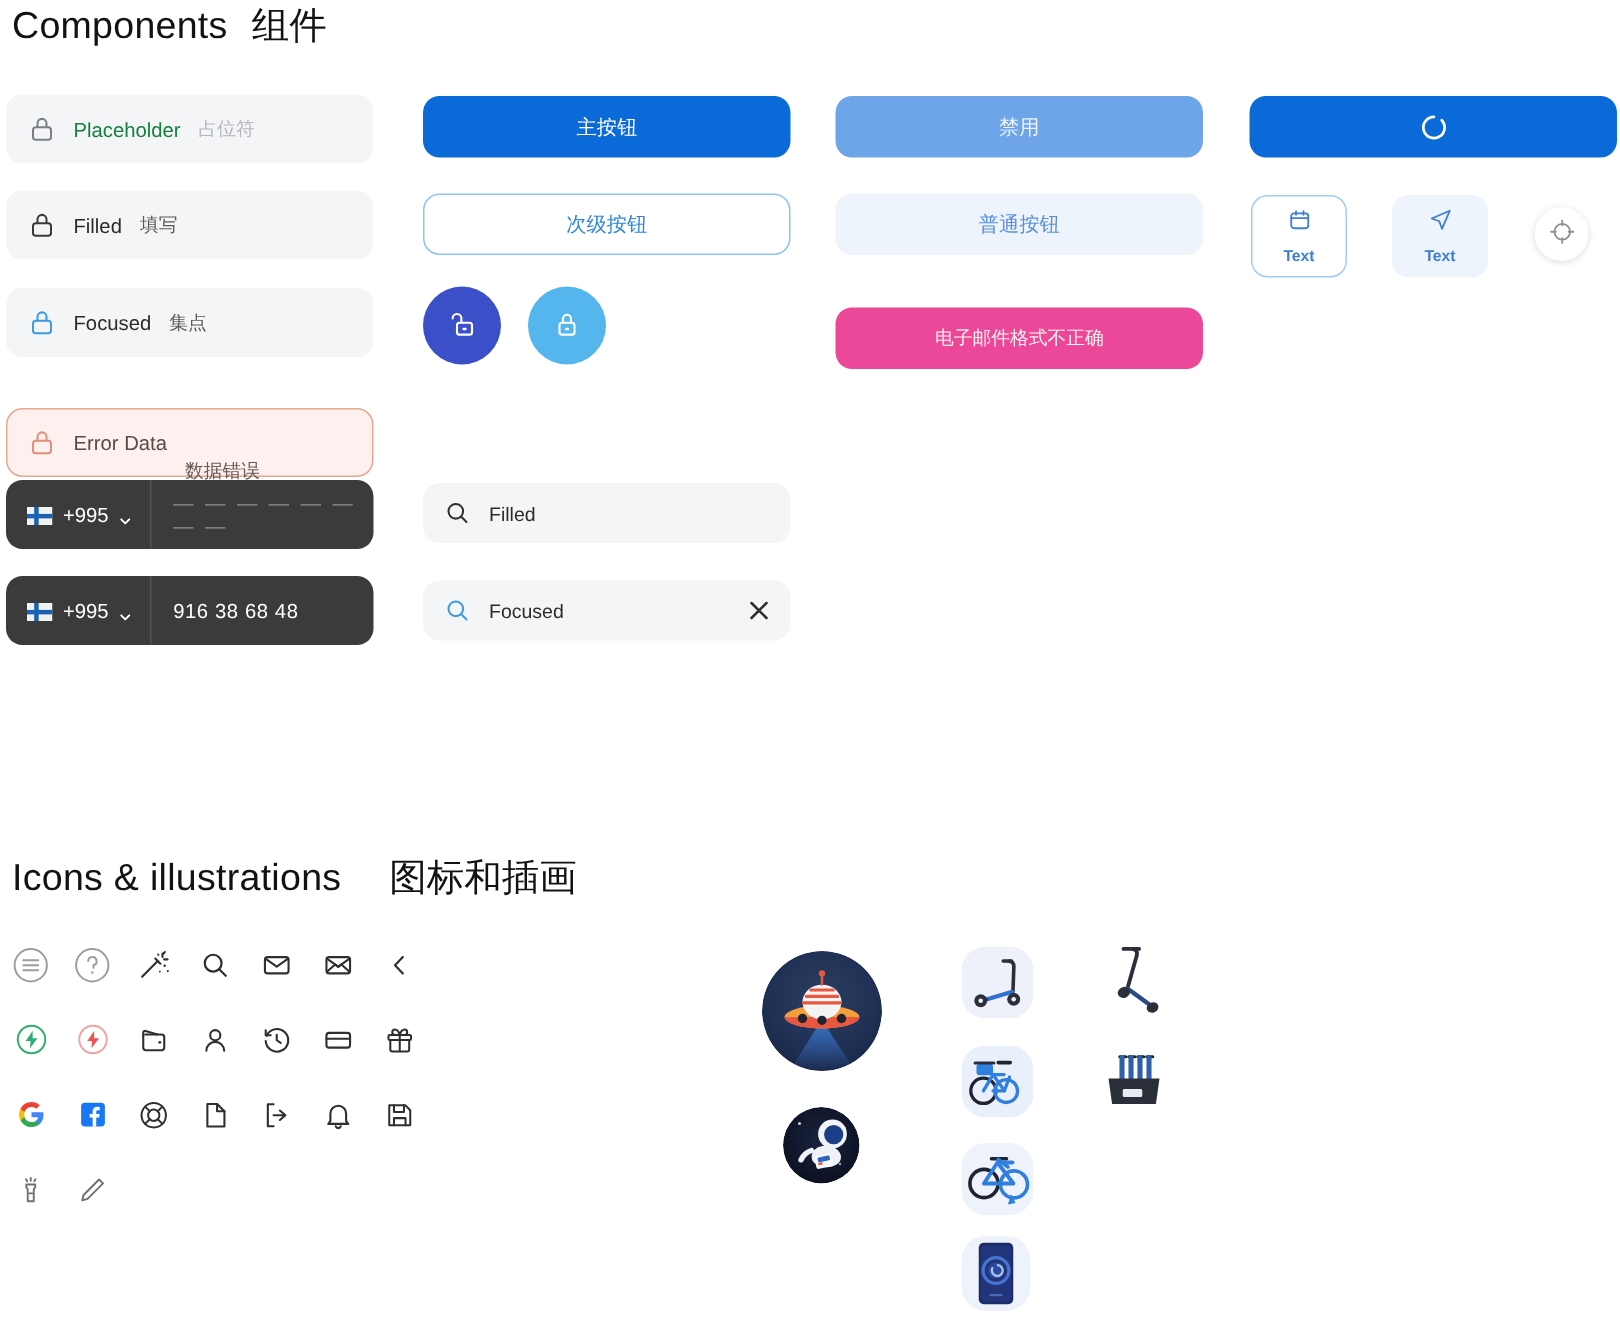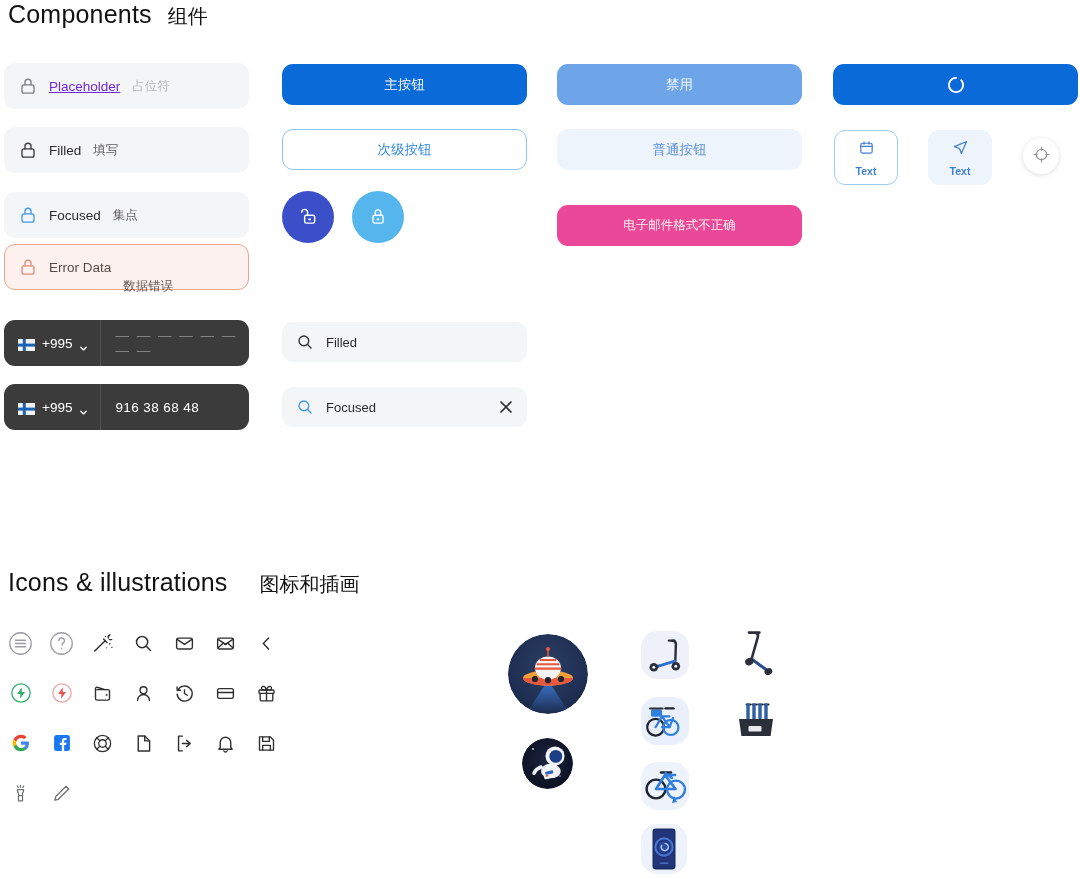--- a/index.html
+++ b/index.html
@@ -13,41 +13,41 @@
 
   
   .section-title {
     position: absolute;
     display: flex; align-items: baseline; gap: 16px;
     color: #121212;
     font-weight: 400;
     white-space: nowrap;
   }
   .section-title .en { font-size: 25px; letter-spacing: .2px; }
-  .section-title .zh { font-size: 20px; }
+  .section-title .zh { font-size: 25px; }
   #components-title { left: 8px; top: 0px; }
   #icons-title { left: 8px; top: 568px; }
   #icons-title .zh { margin-left: 16px; }
 
   
   .abs { position: absolute; }
 
   
   .field {
     width: 245px; height: 46px;
     background: #f4f5f7;
     border-radius: 11px;
     display: flex; align-items: center;
     padding: 0 14px;
     gap: 12px;
     border: 1px solid transparent;
   }
   .field .label-en { font-size: 13.5px; color: #2b2b2b; }
   .field .label-zh { font-size: 12.5px; color: #5a5a5a; }
-  .field.placeholder .label-en { color: #6d28d9; text-decoration: underline; }
+  .field.placeholder .label-en { color: #15803d; }
   .field.placeholder .label-zh { color: #b4b6ba; }
   .field.error {
     background: #fcf1ee;
     border: 1px solid #e8a68f;
   }
   .field.error .label-en { color: #5a4a46; }
   .field.error .label-zh { color: #6a5a56; margin-top: 38px; }
   .ico { width: 18px; height: 18px; flex: 0 0 18px; display:block; }
 
   
@@ -181,21 +181,21 @@
     <span class="ico">
       <svg viewBox="0 0 24 24" width="18" height="18" fill="none" stroke="#3f9ae0" stroke-width="1.8" stroke-linecap="round" stroke-linejoin="round">
         <rect x="4" y="10.5" width="16" height="11" rx="2.5"></rect>
           <path d="M8 10.5V7a4 4 0 0 1 8 0v3.5"></path>
       </svg>
     </span>
     <span class="label-en">Focused</span>
     <span class="label-zh">集点</span>
   </div>
 
-  <div class="abs field error" style="left:4px; top:244px;">
+  <div class="abs field error" style="left:4px; top:272px;">
     <span class="ico">
       <svg viewBox="0 0 24 24" width="18" height="18" fill="none" stroke="#e0907a" stroke-width="1.8" stroke-linecap="round" stroke-linejoin="round">
         <rect x="4" y="10.5" width="16" height="11" rx="2.5"></rect>
           <path d="M8 10.5V7a4 4 0 0 1 8 0v3.5"></path>
       </svg>
     </span>
     <span class="label-en">Error Data</span>
     <span class="label-zh">数据错误</span>
   </div>
 

